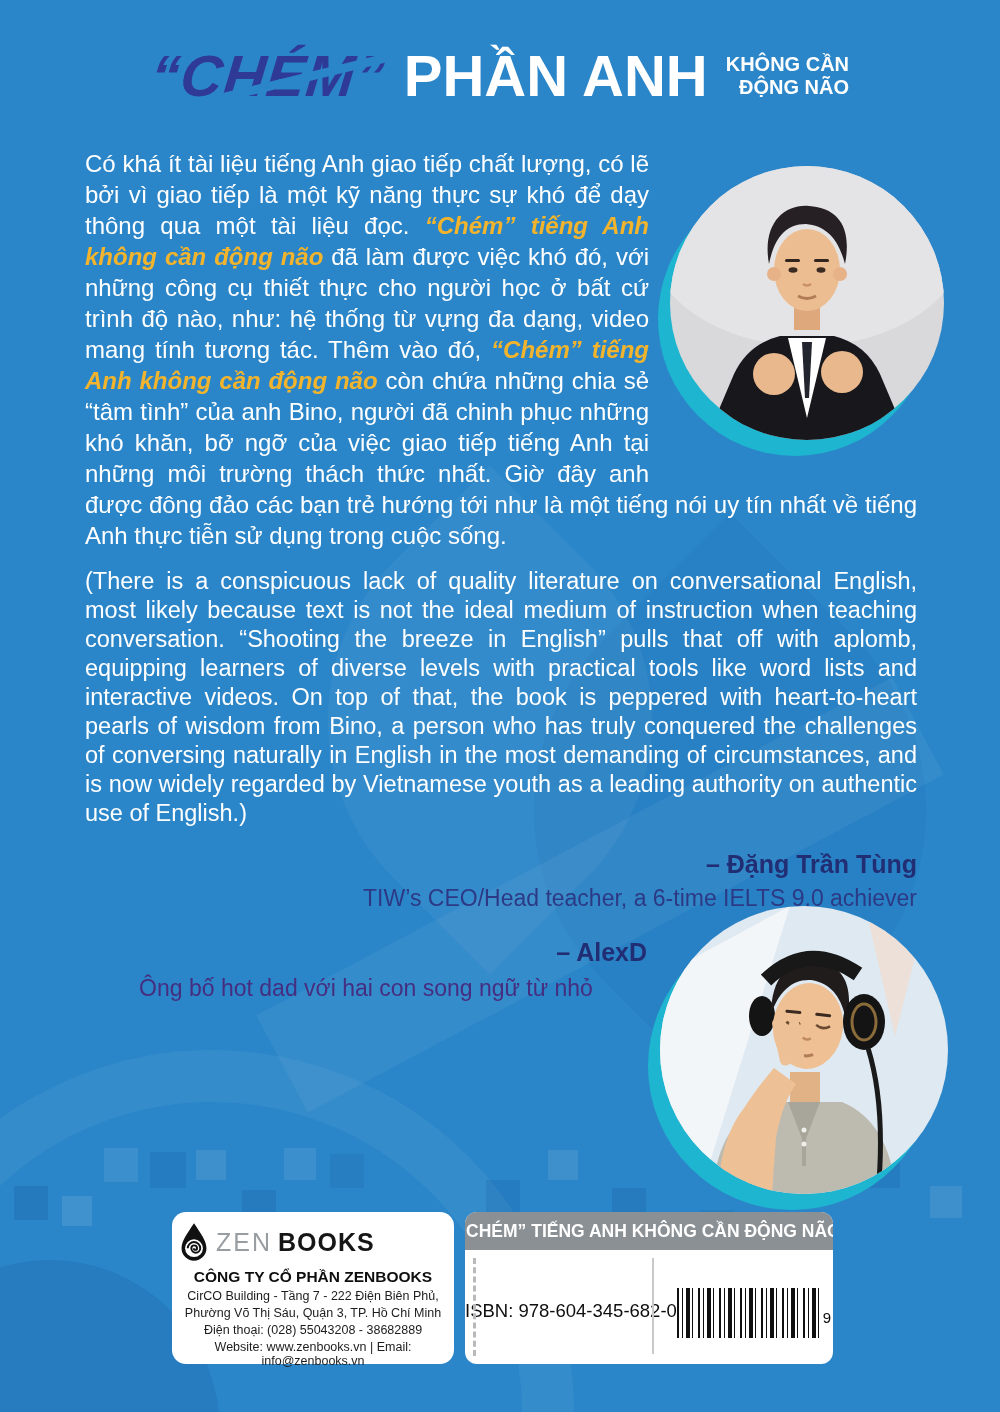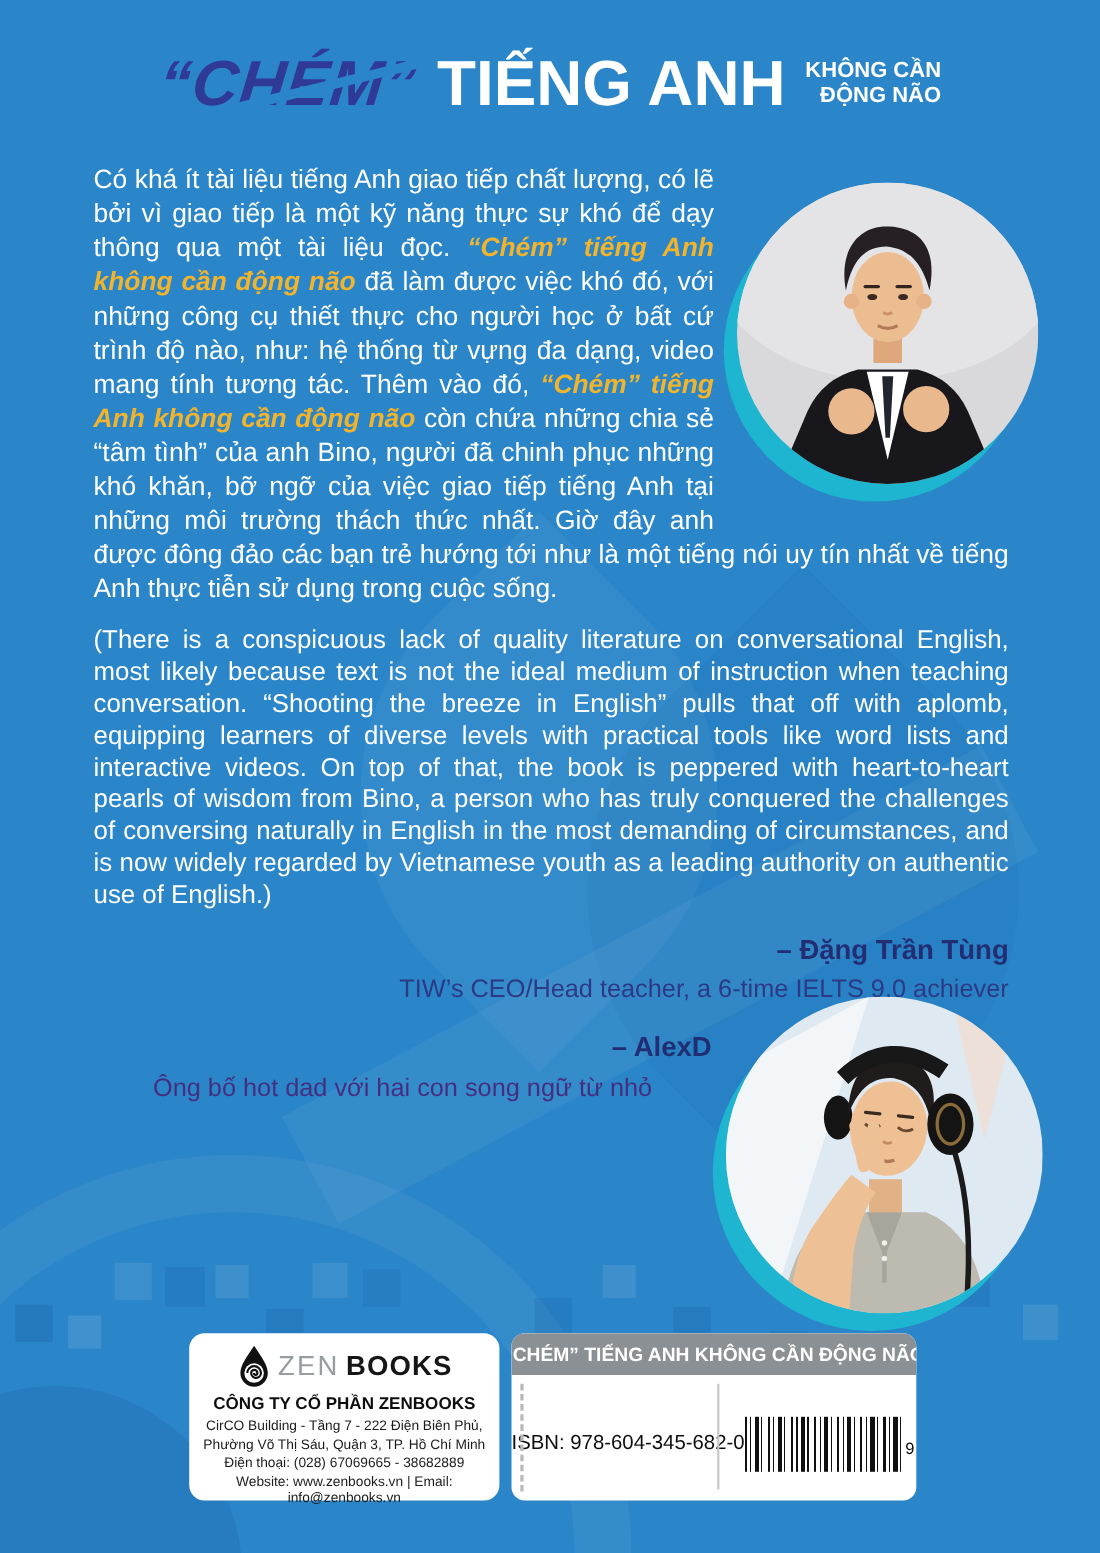--- a/index.html
+++ b/index.html
@@ -41,21 +41,21 @@
   .photo{position:absolute;}
   .photo .teal{position:absolute;inset:0;transform:translate(-12px,16px);background:#1db5cf;border-radius:50%;}
   .photo .disc{position:absolute;inset:0;border-radius:50%;overflow:hidden;}
   .photo1{left:670px;top:166px;width:274px;height:274px;}
   .photo2{left:660px;top:906px;width:288px;height:288px;}
   .photo svg{display:block;width:100%;height:100%;}
 
   
   .zenbox{position:absolute;left:172px;top:1212px;width:282px;height:152px;background:#ffffff;border-radius:14px;
           box-sizing:border-box;padding:10px 6px 6px;text-align:center;}
-  .logo-row{display:flex;justify-content:center;align-items:center;gap:6px;height:40px;}
+  .logo-row{display:flex;justify-content:flex-start;align-items:center;gap:6px;height:40px;}
   .logo-zen{font-size:25px;letter-spacing:2px;color:#989da1;}
   .logo-books{font-size:25px;font-weight:bold;color:#161616;letter-spacing:1px;}
   .pub-company{font-size:15.5px;font-weight:bold;color:#0e0e0e;margin-top:6px;}
   .pub-line{font-size:12.5px;color:#1c1c1c;margin-top:3px;}
 
   .bcbox{position:absolute;left:465px;top:1212px;width:368px;height:152px;background:#ffffff;border-radius:12px;overflow:hidden;}
   .bc-header{height:38px;background:#8b9094;color:#ffffff;display:flex;align-items:center;justify-content:center;
              font-weight:bold;font-size:17.5px;white-space:nowrap;}
   .bc-body{position:relative;display:flex;height:114px;}
   .bc-cut{position:absolute;left:8px;top:8px;bottom:8px;border-left:3px dashed #b9b9b9;}
@@ -91,21 +91,21 @@
   <div class="sq" style="left:612px;top:1188px;width:34px;height:34px;background:rgba(9,60,130,.14);"></div>
   <div class="sq" style="left:700px;top:1210px;width:34px;height:34px;background:rgba(9,60,130,.10);"></div>
   <div class="sq" style="left:864px;top:1152px;width:36px;height:36px;background:rgba(9,60,130,.13);"></div>
   <div class="sq" style="left:930px;top:1186px;width:32px;height:32px;background:rgba(255,255,255,.09);"></div>
 
   <div class="title">
     <div class="chem-wrap">
       <span>“</span><span>CHÉM</span><span>”</span>
       <div class="chem-slash"></div>
     </div>
-    <div class="title-main">TIẾNG ANH</div>
+    <div class="title-main">PHẦN ANH</div>
     <div class="title-sub">
       <div>KHÔNG CẦN</div>
       <div>ĐỘNG NÃO</div>
     </div>
   </div>
 
   <div class="content">
     <p class="body-p p1">
       <span class="float-spacer"></span><span><span>Có khá ít tài liệu tiếng Anh giao tiếp chất lượng, có lẽ bởi vì giao tiếp là một kỹ năng thực sự khó để dạy thông qua một tài liệu đọc. </span><span class="em">“Chém” tiếng Anh không cần động não</span><span> đã làm được việc khó đó, với những công cụ thiết thực cho người học ở bất cứ trình độ nào, như: hệ thống từ vựng đa dạng, video mang tính tương tác. Thêm vào đó, </span><span class="em">“Chém” tiếng Anh không cần động não</span><span> còn chứa những chia sẻ “tâm tình” của anh Bino, người đã chinh phục những khó khăn, bỡ ngỡ của việc giao tiếp tiếng Anh tại những môi trường thách thức nhất. Giờ đây anh được đông đảo các bạn trẻ hướng tới như là một tiếng nói uy tín nhất về tiếng Anh thực tiễn sử dụng trong cuộc sống.</span></span>
     </p>
@@ -189,21 +189,21 @@
         <path d="M18 1 C10 13 4 21 4 29 a14 14 0 0 0 28 0 C32 21 26 13 18 1 Z" fill="#111111"></path>
         <circle cx="18" cy="29" r="10" fill="#ffffff"></circle>
         <path d="M18 29 m-7 0 a7 7 0 1 1 14 0 a5 5 0 1 1 -10 0 a3.2 3.2 0 1 1 6.4 0 a1.8 1.8 0 1 1 -3.6 0" stroke="#111111" stroke-width="2.2" fill="none"></path>
       </svg>
       <span class="logo-zen">ZEN</span>
         <span class="logo-books">BOOKS</span>
     </div>
     <div class="pub-company">CÔNG TY CỔ PHẦN ZENBOOKS</div>
     <div class="pub-line">CirCO Building - Tầng 7 - 222 Điện Biên Phủ,</div>
     <div class="pub-line">Phường Võ Thị Sáu, Quận 3, TP. Hồ Chí Minh</div>
-    <div class="pub-line">Điện thoại: (028) 67069665 - 38682889</div>
+    <div class="pub-line">Điện thoại: (028) 55043208 - 38682889</div>
     <div class="pub-line">Website: www.zenbooks.vn  |  Email: info@zenbooks.vn</div>
   </div>
 
   <div class="bcbox">
     <div class="bc-header">“CHÉM” TIẾNG ANH KHÔNG CẦN ĐỘNG NÃO</div>
     <div class="bc-body">
       <div class="bc-cut"></div>
       <div class="bc-divider"></div>
       <div class="bc-half">
         <div class="bc-label">ISBN: 978-604-345-682-0</div>

